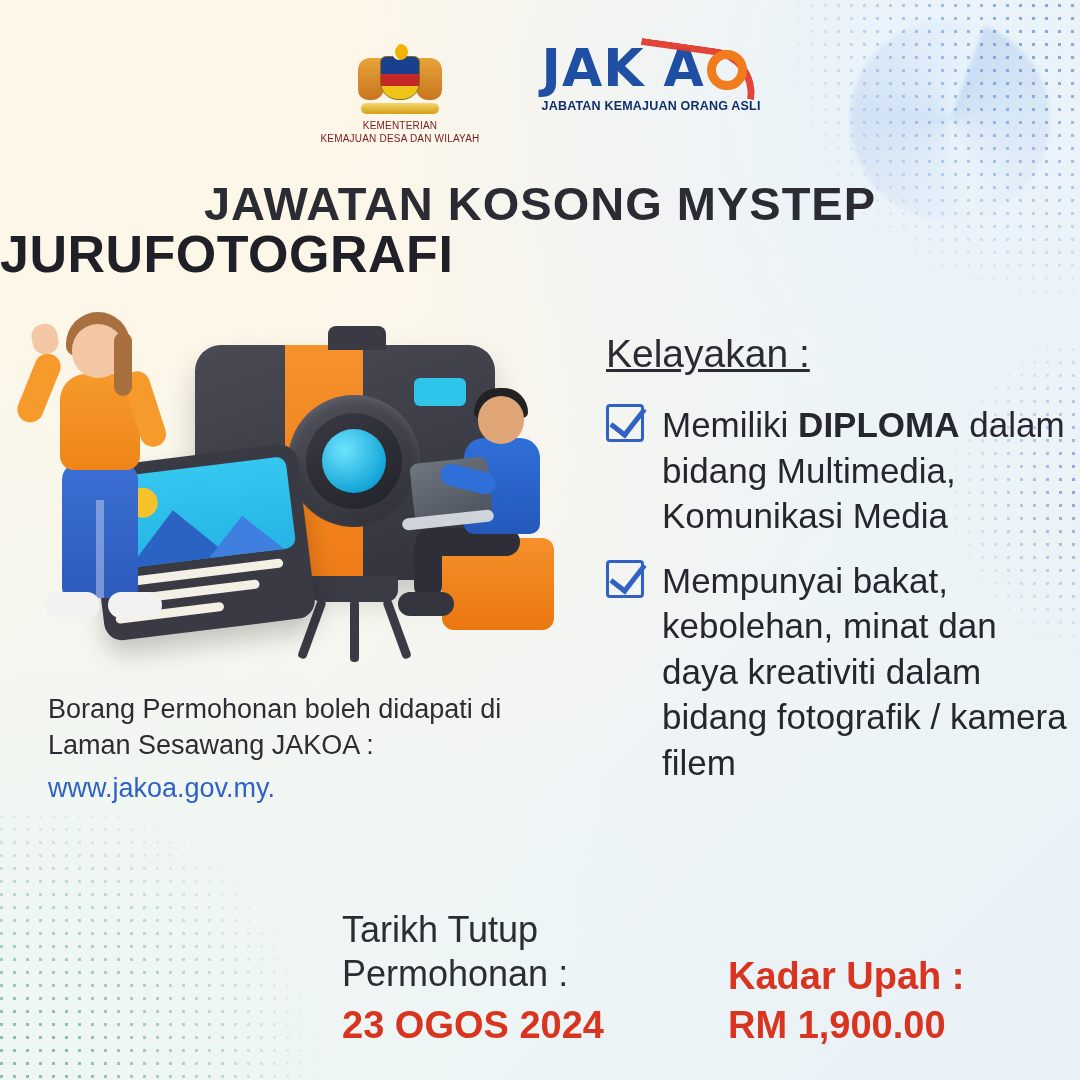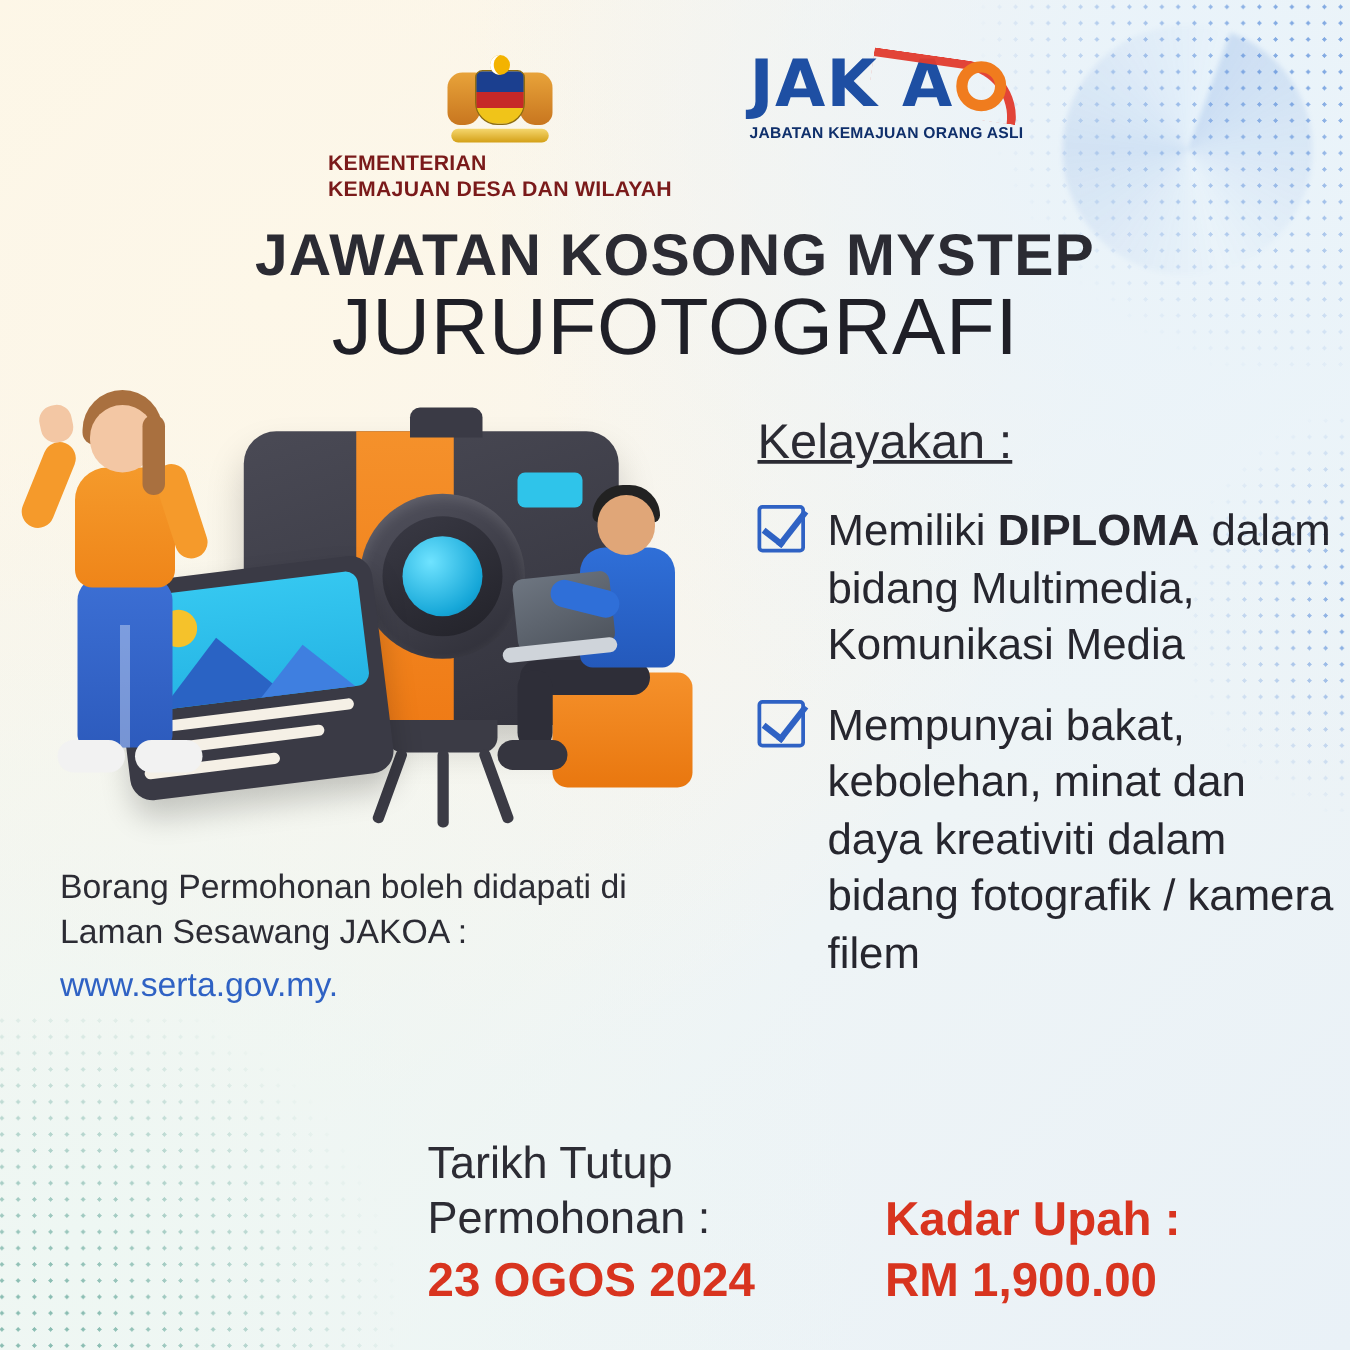--- a/index.html
+++ b/index.html
@@ -80,22 +80,22 @@
     width: 40px; height: 44px; border-radius: 6px 6px 18px 18px;
     background: linear-gradient(180deg,#1b3f8f 0%,#1b3f8f 40%,#c62828 40%,#c62828 70%,#f0c419 70%);
     border: 1.5px solid #8b6b12;
   }
   .crest .c-ribbon {
     position: absolute; left: 50%; bottom: 0; transform: translateX(-50%);
     width: 78px; height: 11px; border-radius: 6px;
     background: linear-gradient(180deg,#f5d76e,#d4a017);
   }
   .crest-text {
-    margin-top: 6px; text-align: left; color: #7a1a1a;
-    font-weight: bold; font-size: 17px; line-height: 1.25; letter-spacing: .2px;
+    margin-top: 6px; text-align: center; color: #7a1a1a;
+    font-weight: normal; font-size: 10px; line-height: 1.25; letter-spacing: .2px;
   }
 
   .jakoa { position: relative; width: 218px; }
   .jakoa-word {
     font-size: 52px; font-weight: bold; letter-spacing: 1px; line-height: 1;
     color: #1e4fa3; display: flex; align-items: baseline;
     font-family: "DejaVu Sans", sans-serif;
   }
   .jakoa-word .o-ring {
     display: inline-block; width: 40px; height: 40px; border-radius: 50%;
@@ -113,21 +113,21 @@
   }
 
   
   .title-1 {
     position: absolute; top: 176px; left: 0; width: 100%;
     text-align: center; font-size: 47px; font-weight: bold;
     letter-spacing: 1px; color: #2b2b33;
   }
   .title-2 {
     position: absolute; top: 224px; left: 0; width: 100%;
-    text-align: center; font-size: 64px; font-weight: normal;
+    text-align: left; font-size: 52px; font-weight: bold;
     letter-spacing: .5px; color: #1f1f27;
   }
 
   
   .illus { position: absolute; left: 10px; top: 300px; width: 600px; height: 390px; }
 
   .camera-body {
     position: absolute; left: 185px; top: 45px; width: 300px; height: 235px;
     border-radius: 26px; background: linear-gradient(160deg,#4a4a55,#32323c);
     box-shadow: 0 18px 30px rgba(0,0,0,.18);
@@ -248,21 +248,21 @@
 
   
   .tarikh {
     position: absolute; left: 342px; top: 908px; width: 330px;
     font-size: 36px; line-height: 1.22; color: #2c2c34;
   }
   .tarikh-date {
     margin-top: 6px; font-size: 38px; font-weight: bold; color: #d8341f;
   }
   .kadar {
-    position: absolute; left: 708px; top: 952px; width: 340px;
+    position: absolute; left: 728px; top: 952px; width: 340px;
     font-size: 38px; font-weight: bold; line-height: 1.28; color: #d8341f;
   }
 </style>
 </head>
 <body>
 
 <div id="poster">
 
   <div class="swirl"></div>
   <div class="dots tr"></div>
@@ -346,21 +346,21 @@
     <div class="man-hair"></div>
     <div class="man-head"></div>
     <div class="laptop-screen"></div>
     <div class="laptop-base"></div>
     <div class="man-arm"></div>
   </div>
 
   <div class="left-text">
     <div>Borang Permohonan boleh didapati di</div>
     <div>Laman Sesawang JAKOA :</div>
-    <div class="left-url">www.serta.gov.my.</div>
+    <div class="left-url">www.jakoa.gov.my.</div>
   </div>
 
   <div class="kelayakan-title">Kelayakan :</div>
 
   <div class="req-list">
     <div class="req-item">
       <span class="check"></span>
       <span class="req-text">Memiliki <b>DIPLOMA</b> dalam bidang Multimedia, Komunikasi Media</span>
     </div>
     <div class="req-item">

